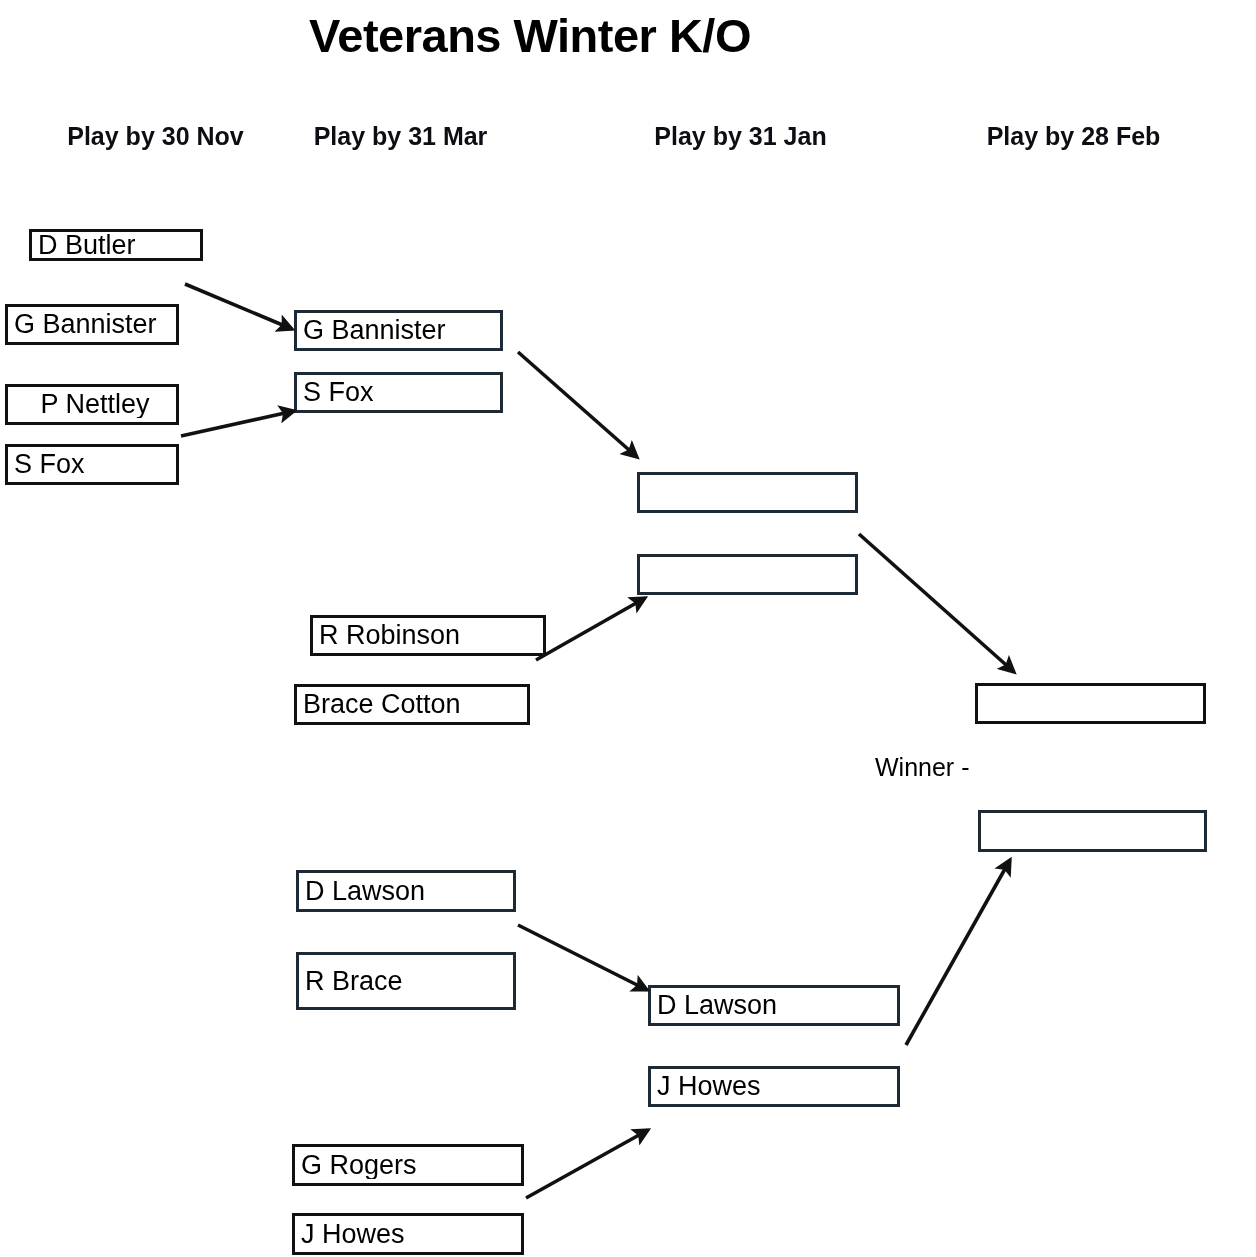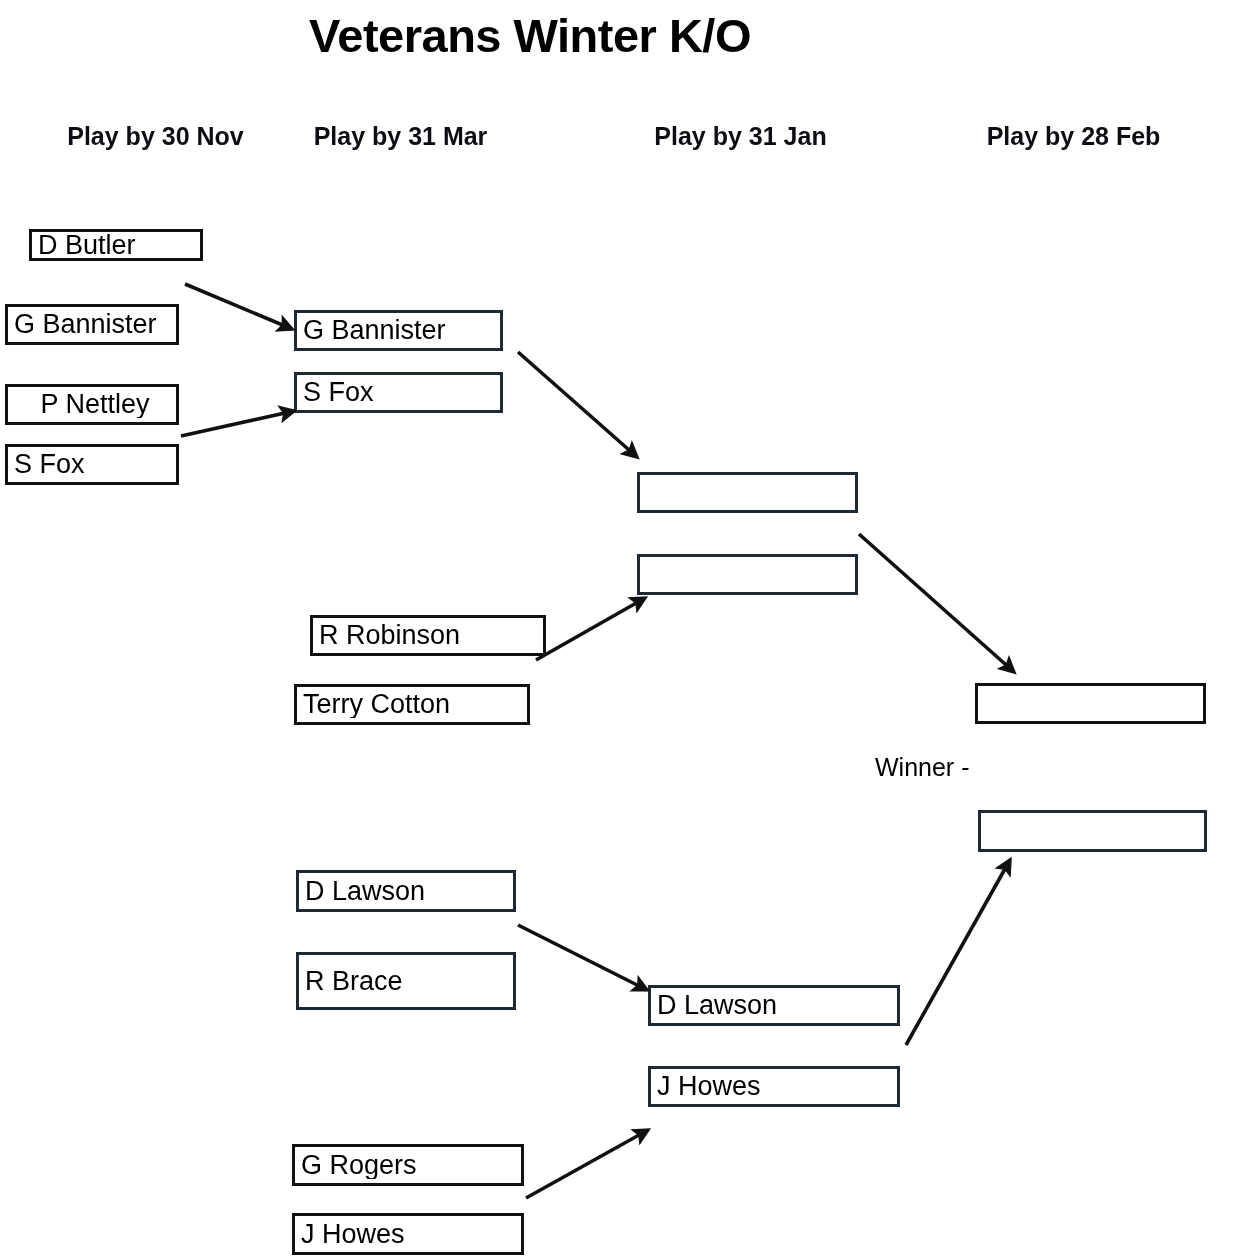--- a/index.html
+++ b/index.html
@@ -111,21 +111,21 @@
       <div class="slot navy" style="left: 637px; top: 472px; width: 221px; height: 41px;">
         <span class="slot-label"></span>
       </div>
       <div class="slot navy" style="left: 637px; top: 554px; width: 221px; height: 41px;">
         <span class="slot-label"></span>
       </div>
       <div class="slot" style="left: 294px; top: 615px; width: 236px; height: 41px; margin-left: 16px;">
         <span class="slot-label">R Robinson</span>
       </div>
       <div class="slot" style="left: 294px; top: 684px; width: 236px; height: 41px;">
-        <span class="slot-label">Terry Cotton</span>
+        <span class="slot-label">Brace Cotton</span>
       </div>
       <div class="slot" style="left: 975px; top: 683px; width: 231px; height: 41px;">
         <span class="slot-label"></span>
       </div>
       <div class="slot navy" style="left: 978px; top: 810px; width: 229px; height: 42px;">
         <span class="slot-label"></span>
       </div>
       <div class="slot navy" style="left: 296px; top: 870px; width: 220px; height: 42px;">
         <span class="slot-label">D Lawson</span>
       </div>

